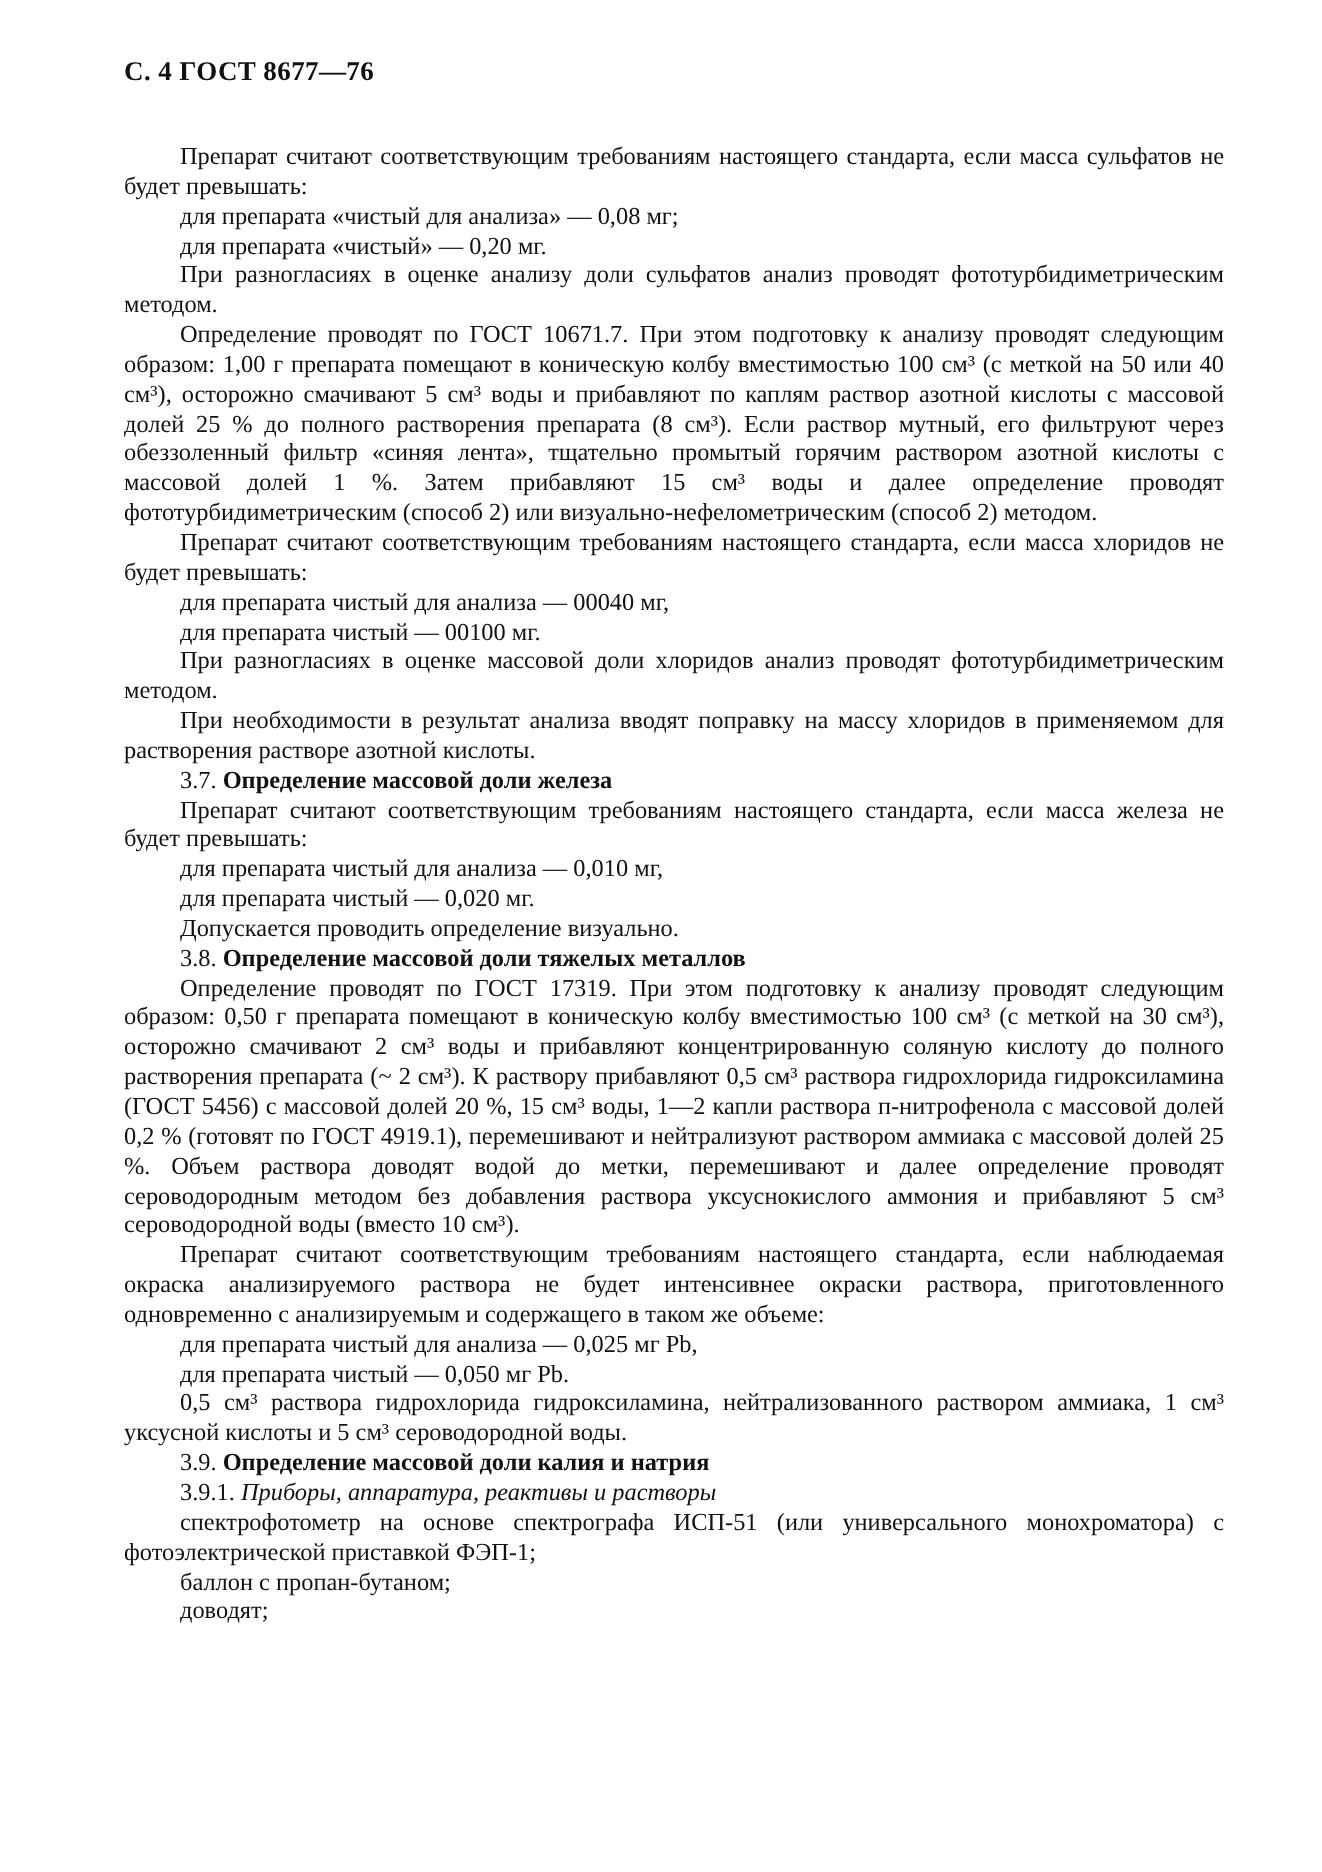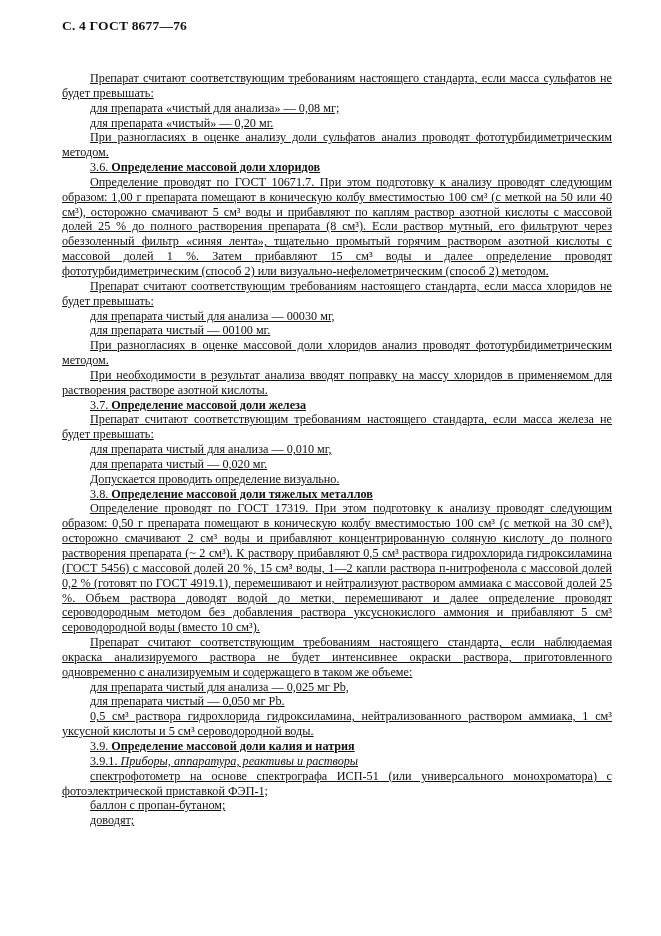--- a/index.html
+++ b/index.html
@@ -1,38 +1,37 @@
 <!DOCTYPE html>
 <html><head>
 <meta charset="utf-8">
 <style>
   html, body { margin:0; padding:0; background:#ffffff; }
   body { width:661px; height:936px; position:relative; overflow:hidden;
          font-family:"Liberation Serif", serif; color:#111; }
-  .header { position:absolute; left:62px; top:18px; font-weight:bold; font-size:13.5px; letter-spacing:0.2px; }
-  .body { position:absolute; left:62px; top:71px; width:550px; font-size:12.2px; line-height:14.85px;text-decoration:underline; }
+  .header { position:absolute; left:62px; top:28px; font-weight:bold; font-size:13.5px; letter-spacing:0.2px; }
+  .body { position:absolute; left:62px; top:71px; width:550px; font-size:12.2px; line-height:14.85px; }
   .p { text-indent:28px; text-align:justify; margin:0; }
   .ind { padding-left:28px; margin:0; }
   .head b { font-weight:bold; }
   .it { font-style:italic; }
 </style>
 </head>
 <body>
 
 <div class="header">С. 4 ГОСТ 8677—76</div>
 
 <div class="body" id="doc-body">
     <div class="p">Препарат считают соответствующим требованиям настоящего стандарта, если масса сульфатов не будет превышать:</div>
     <div class="ind">для препарата «чистый для анализа» — 0,08 мг;</div>
     <div class="ind">для препарата «чистый» — 0,20 мг.</div>
     <div class="p">При разногласиях в оценке анализу доли сульфатов анализ проводят фототурбидиметрическим методом.</div>
-    <div class="ind head"><span>3.6. </span><b>Определение массовой доли хлоридов</b></div>
     <div class="p">Определение проводят по ГОСТ 10671.7. При этом подготовку к анализу проводят следующим образом: 1,00 г препарата помещают в коническую колбу вместимостью 100 см³ (с меткой на 50 или 40 см³), осторожно смачивают 5 см³ воды и прибавляют по каплям раствор азотной кислоты с массовой долей 25 % до полного растворения препарата (8 см³). Если раствор мутный, его фильтруют через обеззоленный фильтр «синяя лента», тщательно промытый горячим раствором азотной кислоты с массовой долей 1 %. Затем прибавляют 15 см³ воды и далее определение проводят фототурбидиметрическим (способ 2) или визуально-нефелометрическим (способ 2) методом.</div>
     <div class="p">Препарат считают соответствующим требованиям настоящего стандарта, если масса хлоридов не будет превышать:</div>
-    <div class="ind">для препарата чистый для анализа — 00030 мг,</div>
+    <div class="ind">для препарата чистый для анализа — 00040 мг,</div>
     <div class="ind">для препарата чистый — 00100 мг.</div>
     <div class="p">При разногласиях в оценке массовой доли хлоридов анализ проводят фототурбидиметрическим методом.</div>
     <div class="p">При необходимости в результат анализа вводят поправку на массу хлоридов в применяемом для растворения растворе азотной кислоты.</div>
     <div class="ind head"><span>3.7. </span><b>Определение массовой доли железа</b></div>
     <div class="p">Препарат считают соответствующим требованиям настоящего стандарта, если масса железа не будет превышать:</div>
     <div class="ind">для препарата чистый для анализа — 0,010 мг,</div>
     <div class="ind">для препарата чистый — 0,020 мг.</div>
     <div class="ind">Допускается проводить определение визуально.</div>
     <div class="ind head"><span>3.8. </span><b>Определение массовой доли тяжелых металлов</b></div>
     <div class="p">Определение проводят по ГОСТ 17319. При этом подготовку к анализу проводят следующим образом: 0,50 г препарата помещают в коническую колбу вместимостью 100 см³ (с меткой на 30 см³), осторожно смачивают 2 см³ воды и прибавляют концентрированную соляную кислоту до полного растворения препарата (~ 2 см³). К раствору прибавляют 0,5 см³ раствора гидрохлорида гидроксиламина (ГОСТ 5456) с массовой долей 20 %, 15 см³ воды, 1—2 капли раствора п-нитрофенола с массовой долей 0,2 % (готовят по ГОСТ 4919.1), перемешивают и нейтрализуют раствором аммиака с массовой долей 25 %. Объем раствора доводят водой до метки, перемешивают и далее определение проводят сероводородным методом без добавления раствора уксуснокислого аммония и прибавляют 5 см³ сероводородной воды (вместо 10 см³).</div>

